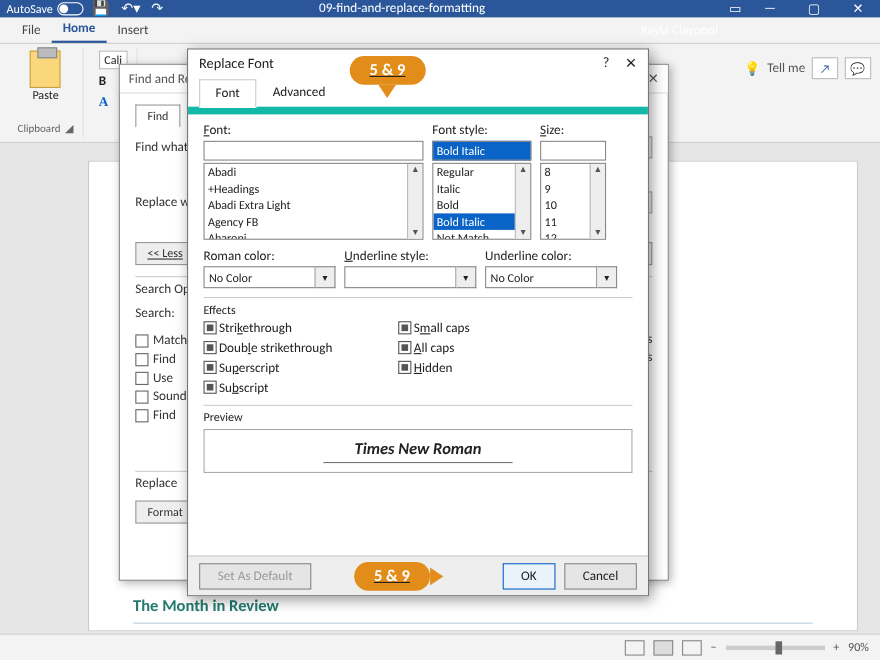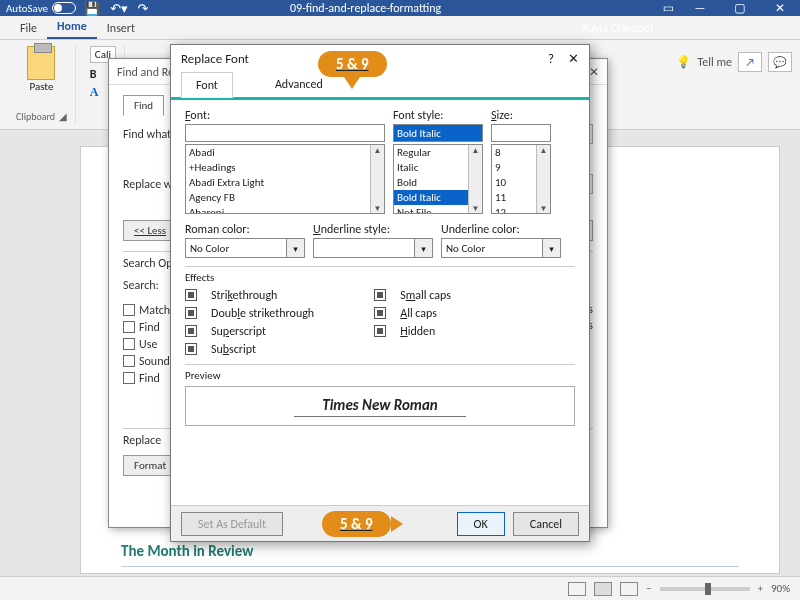--- a/index.html
+++ b/index.html
@@ -40,41 +40,41 @@
   .fr-drop { width:18px; height:20px; border:1px solid #aaa; background:#eee; display:flex; align-items:center; justify-content:center; font-size:9px;}
   .fr-btn { border:1px solid #999; background:#eee; padding:3px 10px; font-size:11px;}
   .fr-sect { margin-top:10px; }
   .fr-check { display:flex; align-items:center; gap:4px; margin:3px 0; font-size:12px;}
   .fr-check .box { width:12px; height:12px; border:1px solid #666; }
 
   
   .rf-dialog { position:absolute; left:170px; top:44px; width:420px; height:498px; background:#fff; border:1px solid #777; box-shadow:3px 3px 12px rgba(0,0,0,.4); z-index:20; }
   .rf-title { height:26px; display:flex; align-items:center; padding:0 10px; font-size:13px; }
   .rf-title .sp { margin-left:auto; display:flex; gap:14px; font-size:13px;}
-  .rf-tabs { display:flex; padding:0 10px; border-bottom:3px solid #14b8a6;gap:27px; }
+  .rf-tabs { display:flex; padding:0 10px; border-bottom:7px solid #14b8a6; }
   .rf-tab { padding:5px 14px; font-size:12px; border:1px solid transparent; }
   .rf-tab.active { border:1px solid #ccc; border-bottom:1px solid #fff; background:#fff; position:relative; top:1px;}
   .rf-highlight { position:absolute; left:178px; top:98px; width:398px; height:416px; border:3px solid #e28c1a; background:#fdf2e5; z-index:-1;}
   .rf-body { padding:8px 14px; font-size:12px; position:relative;}
   .rf-cols { display:flex; gap:8px; }
   .rf-col { display:flex; flex-direction:column; gap:2px;}
   .lb { font-size:12px; }
   .txtin { height:18px; border:1px solid #888; padding:0 3px; font-size:11px; background:#fff;}
   .listbox { border:1px solid #888; height:70px; overflow:hidden; font-size:11px; background:#fff; position:relative;}
   .listbox .item { padding:1px 3px; }
   .listbox .sel { background:#0a63c7; color:#fff; }
   .listbox .scroll { position:absolute; right:0; top:0; bottom:0; width:14px; background:#eee; border-left:1px solid #bbb; display:flex; flex-direction:column; justify-content: space-between; align-items:center; font-size:8px; color:#555; }
   .combo { display:flex; }
   .combo .cbox { flex:1; height:20px; border:1px solid #888; background:#fff; display:flex; align-items:center; padding:0 4px; font-size:11px;}
   .combo .carrow { width:18px; height:20px; border:1px solid #888; border-left:none; background:#eee; display:flex; align-items:center; justify-content:center; font-size:9px;}
   .rf-effects { border-top:1px solid #ccc; margin-top:8px; padding-top:4px; }
   .rf-effects-k { font-size:11px; }
   .eff-cols { display:flex; gap:60px; margin-top:4px;}
   .eff-col { display:flex; flex-direction:column; gap:4px;}
-  .eff-check { display:flex; gap:14px; align-items:center; font-size:12px;}
+  .eff-check { display:flex; gap:2px; align-items:flex-start; font-size:12px;}
   .eff-check .box { width:12px; height:12px; border:1px solid #555; background:#fff; position:relative;}
   .eff-check .box::after{ content:""; position:absolute; inset:2px; background:#555;}
   .rf-preview { border-top:1px solid #ccc; margin-top:8px;}
   .rf-preview-lbl { font-size:11px; padding:4px 0; }
   .rf-preview-box { border:1px solid #aaa; height:40px; display:flex; align-items:center; justify-content:center; font-family:"Times New Roman",serif; font-style:italic; font-weight:bold; font-size:15px; }
   .rf-preview-box .uline { border-bottom:1px solid #777; padding:0 28px 2px; }
   .rf-foot { position:absolute; left:0; right:0; bottom:0; height:36px; background:#eee; border-top:1px solid #ccc; display:flex; align-items:center; padding:0 10px; gap:8px;}
   .rf-foot .sp { flex:1; }
   .btn { border:1px solid #888; background:#e5e5e5; padding:4px 16px; font-size:12px; }
   .btn.primary { border:1px solid #0a63c7; background:#eaf2fb; }
@@ -258,21 +258,21 @@
         </div>
       </div>
       <div class="rf-col" style="width:90px;">
         <span class="lb">Font style:</span>
         <input class="txtin" style="background: rgb(10, 99, 199); color: rgb(255, 255, 255);" value="Bold Italic">
         <div class="listbox">
           <div class="item">Regular</div>
           <div class="item">Italic</div>
           <div class="item">Bold</div>
           <div class="item sel">Bold Italic</div>
-          <div class="item">Not File</div>
+          <div class="item">Not Match</div>
           <div class="scroll">
               <span>▲</span>
               <span>▼</span>
             </div>
         </div>
       </div>
       <div class="rf-col" style="width:60px;">
         <span class="lb"><span class="und">S</span>ize:</span>
         <input class="txtin" style="">
         <div class="listbox">

